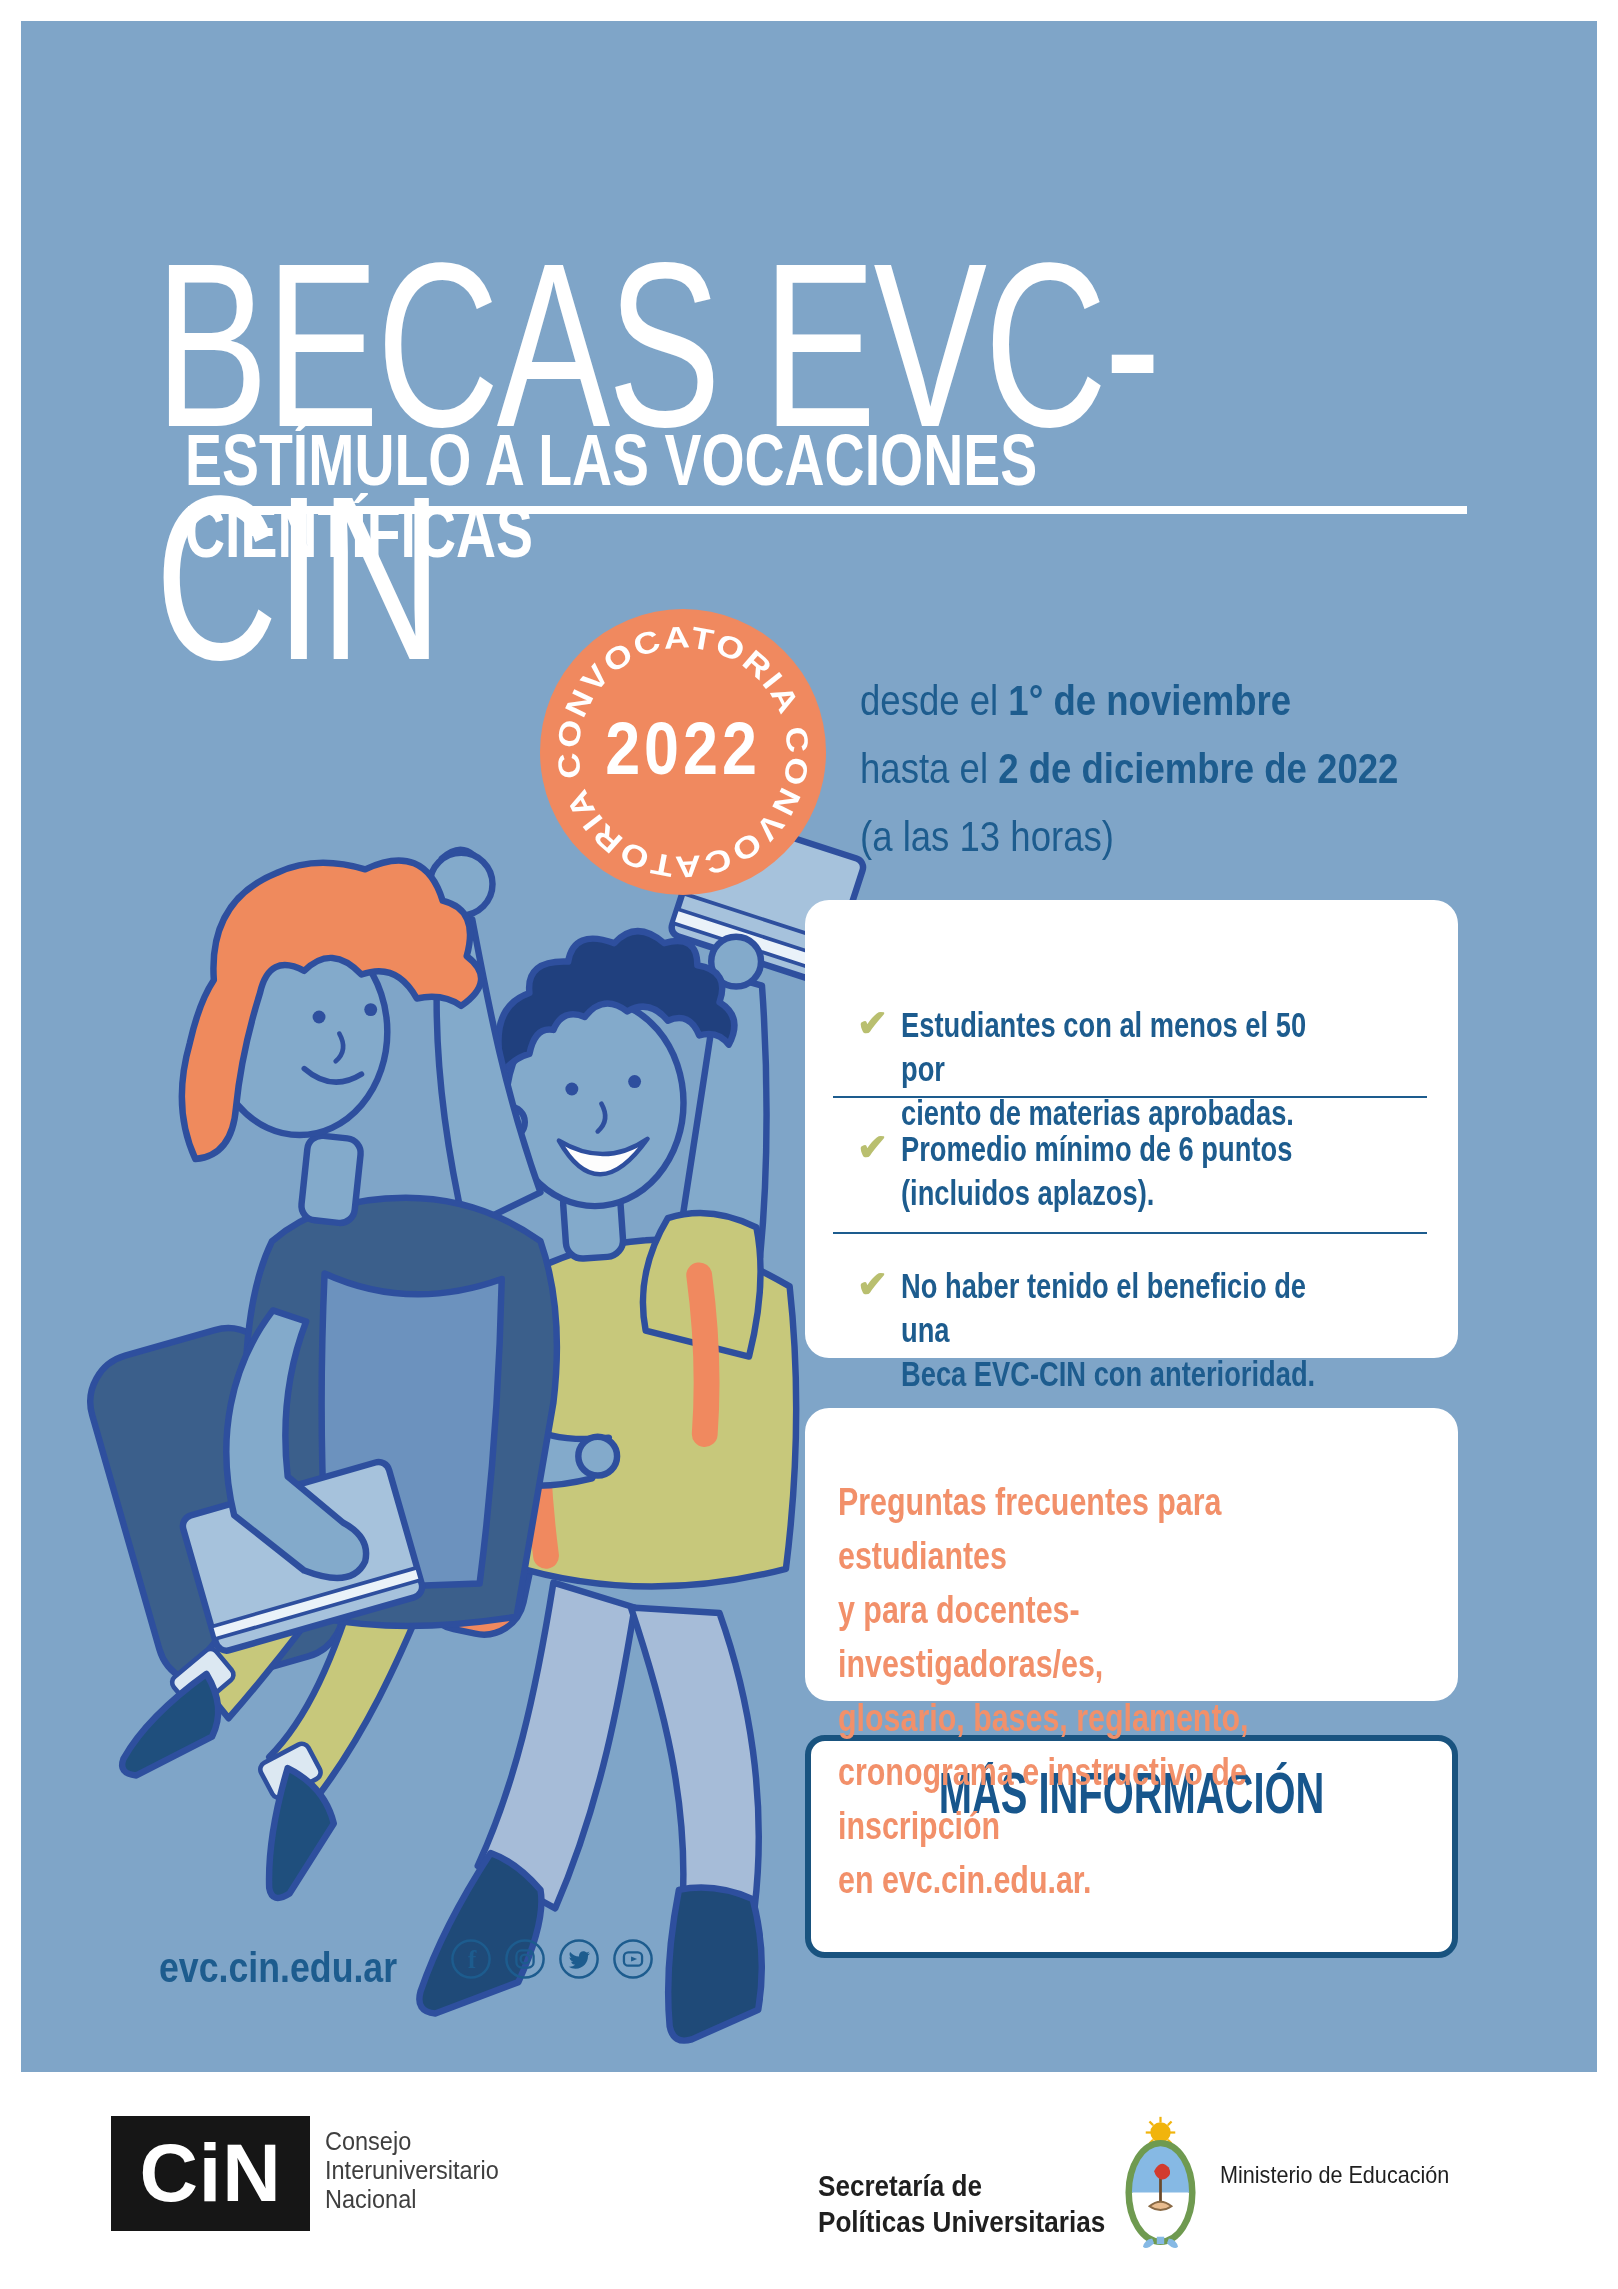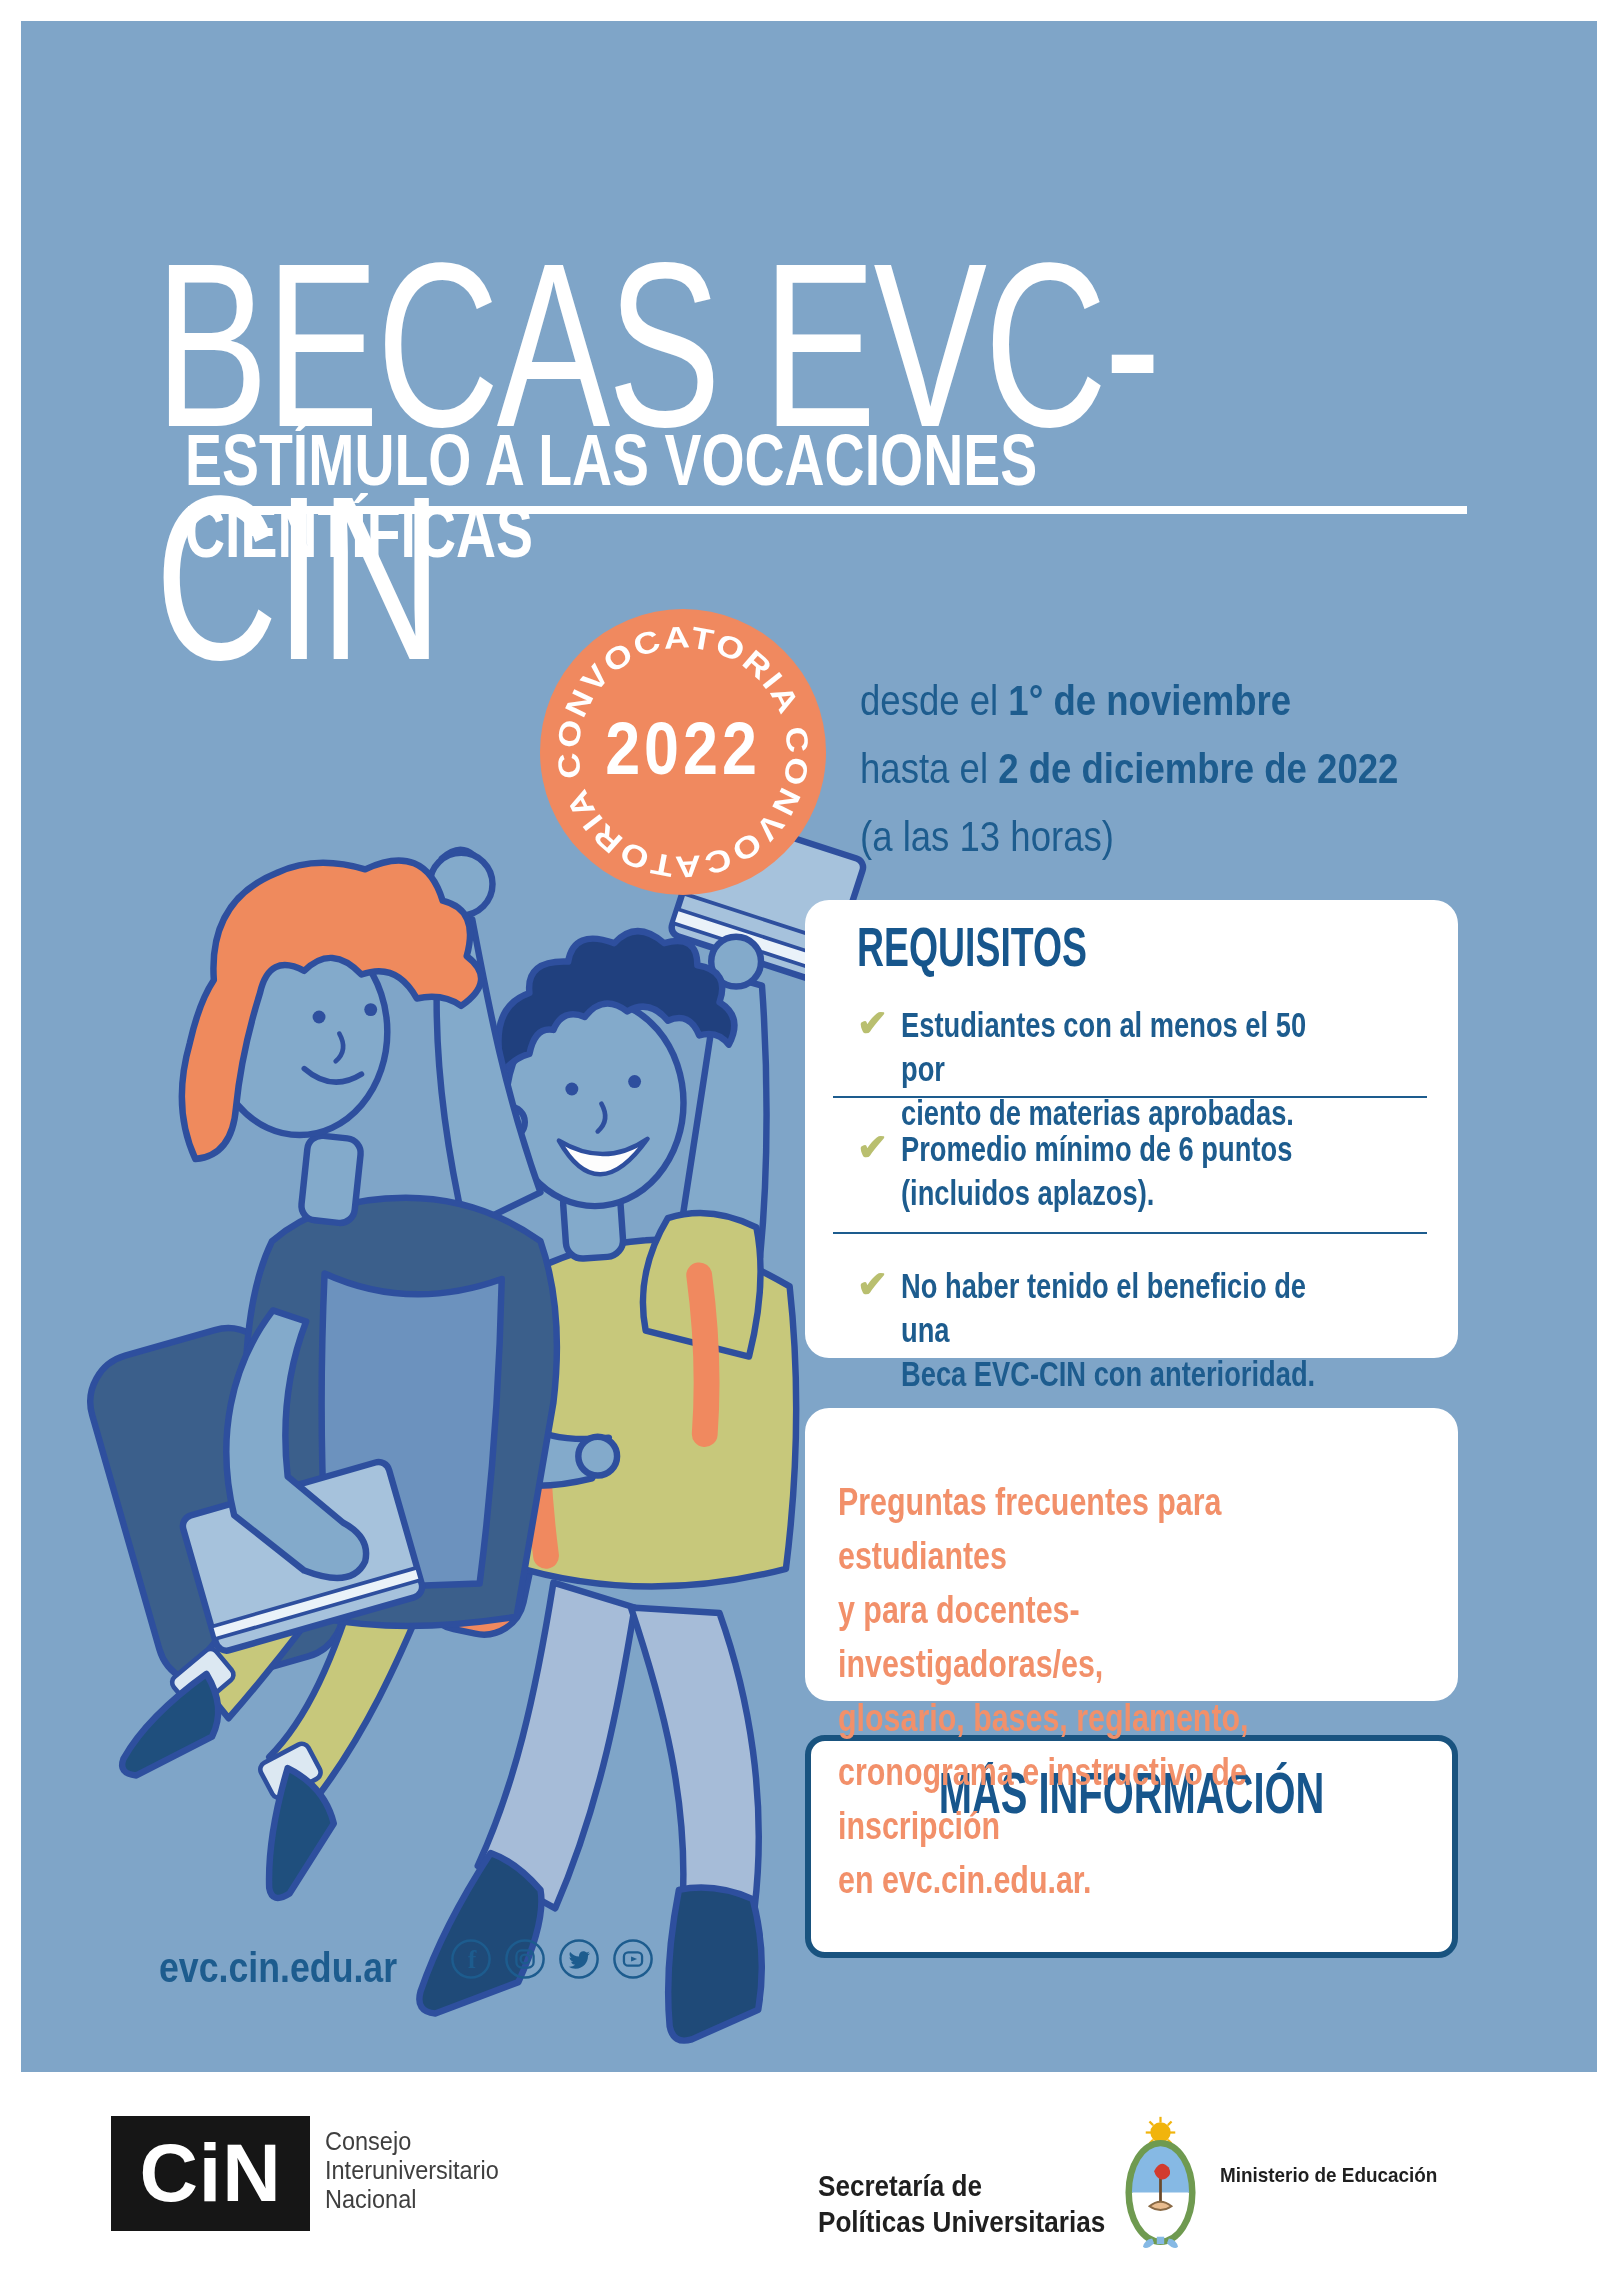--- a/index.html
+++ b/index.html
@@ -45,21 +45,21 @@
   #social{left:450px;top:1938px;display:flex;gap:12px;z-index:3;}
   .soc{width:42px;height:42px;}
   
   #footer{left:0;top:2072px;width:1619px;height:218px;background:#fff;z-index:4;border-radius:29px;}
   #cin-rect{position:absolute;left:111px;top:44px;width:199px;height:115px;background:#161616;
     display:flex;align-items:center;justify-content:center;}
   #cin-logo-text{color:#fff;font-size:81px;font-weight:700;letter-spacing:0.9px;line-height:1;}
   #cin-name{position:absolute;left:325px;top:55px;color:#3F3F3F;font-size:25px;line-height:29px;text-decoration:underline;}
   #secretaria{position:absolute;left:818px;top:96px;color:#1F1F1F;font-size:29px;font-weight:700;line-height:36px;}
   #ministerio{position:absolute;left:1220px;top:87px;color:#1F1F1F;}
-  #ministerio-l1{font-size:21px;font-weight:700;line-height:31px;}
+  #ministerio-l1{font-size:24px;font-weight:400;line-height:31px;}
   #ministerio-l2{font-size:42px;font-weight:700;line-height:46px;}
   #emblem{position:absolute;left:1119px;top:42px;}
   svg{display:block;}
   #illustration{left:21px;top:21px;z-index:1;pointer-events:none;}
 </style>
 </head>
 <body>
 
 <div id="poster">
 
@@ -168,23 +168,20 @@
     <div id="badge-year">2022</div>
   </div>
 
   <div id="dates" class="abs">
     <div><span class="cx c85"><span>desde el </span><b>1° de noviembre</b></span></div>
     <div><span class="cx c85"><span>hasta el </span><b>2 de diciembre de 2022</b></span></div>
     <div><span class="cx c85">(a las 13 horas)</span></div>
   </div>
 
   <div id="req-panel" class="abs panel">
-    <div id="req-heading" class="abs">
-      <span class="cx c68">REQUISITOS</span>
-    </div>
     <div class="req-item" style="top:103px">
       <span class="check">✔</span>
       <span class="req-text"><span class="cx c78 pre">Estudiantes con al menos el 50 por
 ciento de materias aprobadas.</span></span>
     </div>
     <div class="req-divider" style="top:196px"></div>
     <div class="req-item" style="top:227px">
       <span class="check">✔</span>
       <span class="req-text"><span class="cx c78 pre">Promedio mínimo de 6 puntos
 (incluidos aplazos).</span></span>

